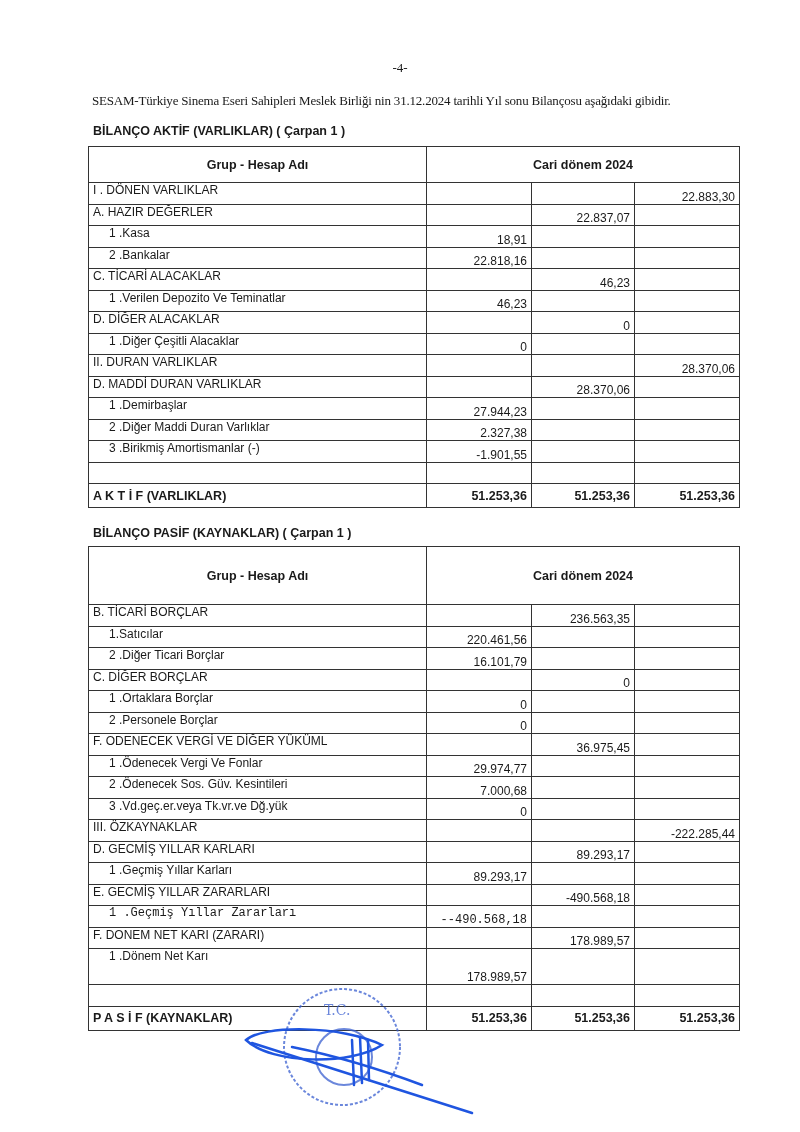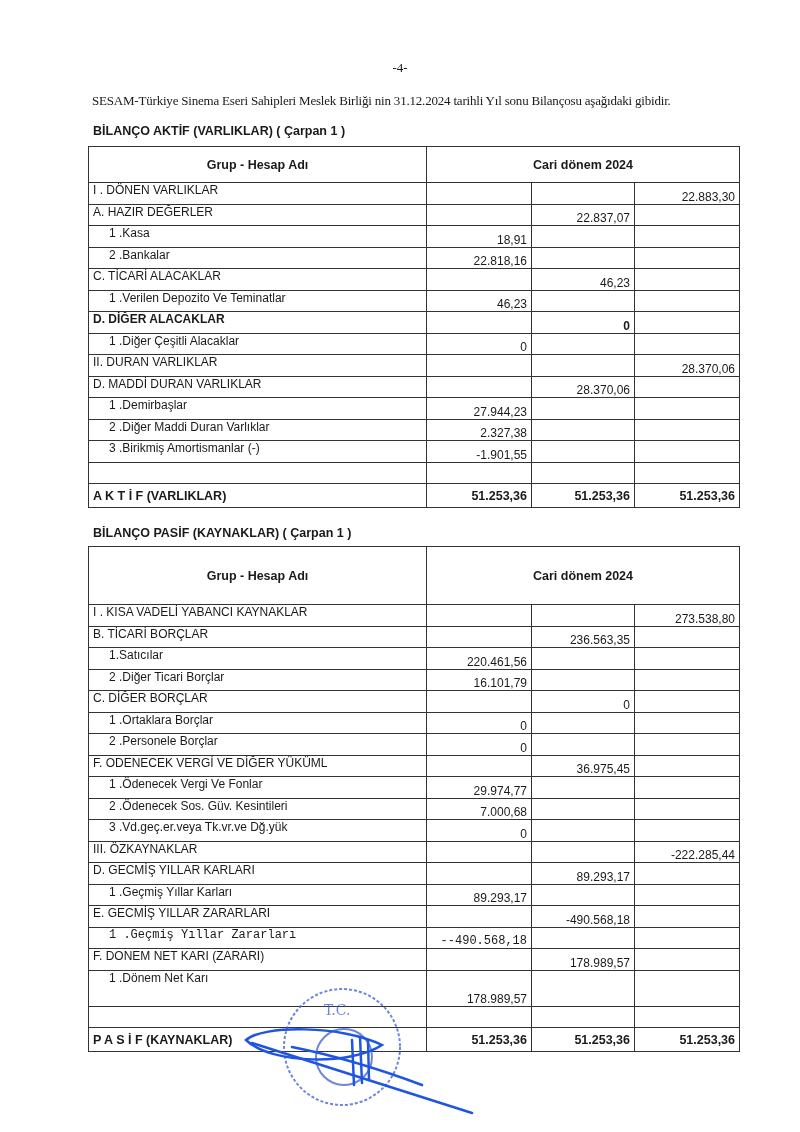--- a/index.html
+++ b/index.html
@@ -89,21 +89,21 @@
         <td class="num"></td>
         <td class="num">46,23</td>
         <td class="num"></td>
       </tr>
       <tr style="height: 21.5px;">
         <td class="lbl indent">1 .Verilen Depozito Ve Teminatlar</td>
         <td class="num">46,23</td>
         <td class="num"></td>
         <td class="num"></td>
       </tr>
-      <tr style="height: 21.5px; font-weight: bold;">
+      <tr style="height: 21.5px;">
         <td class="lbl">D. DİĞER ALACAKLAR</td>
         <td class="num"></td>
         <td class="num">0</td>
         <td class="num"></td>
       </tr>
       <tr style="height: 21.5px;">
         <td class="lbl indent">1 .Diğer Çeşitli Alacaklar</td>
         <td class="num">0</td>
         <td class="num"></td>
         <td class="num"></td>
@@ -162,26 +162,20 @@
       <col class="c3">
     </colgroup>
   <thead>
     <tr style="height:58px">
       <th>Grup - Hesap Adı</th>
       <th colspan="3">Cari dönem 2024</th>
     </tr>
   </thead>
   <tbody id="pasif-body">
       <tr style="height: 21.5px;">
-        <td class="lbl">I . KISA VADELİ YABANCI KAYNAKLAR</td>
-        <td class="num"></td>
-        <td class="num"></td>
-        <td class="num">273.538,80</td>
-      </tr>
-      <tr style="height: 21.5px;">
         <td class="lbl">B. TİCARİ BORÇLAR</td>
         <td class="num"></td>
         <td class="num">236.563,35</td>
         <td class="num"></td>
       </tr>
       <tr style="height: 21.5px;">
         <td class="lbl indent">1.Satıcılar</td>
         <td class="num">220.461,56</td>
         <td class="num"></td>
         <td class="num"></td>

